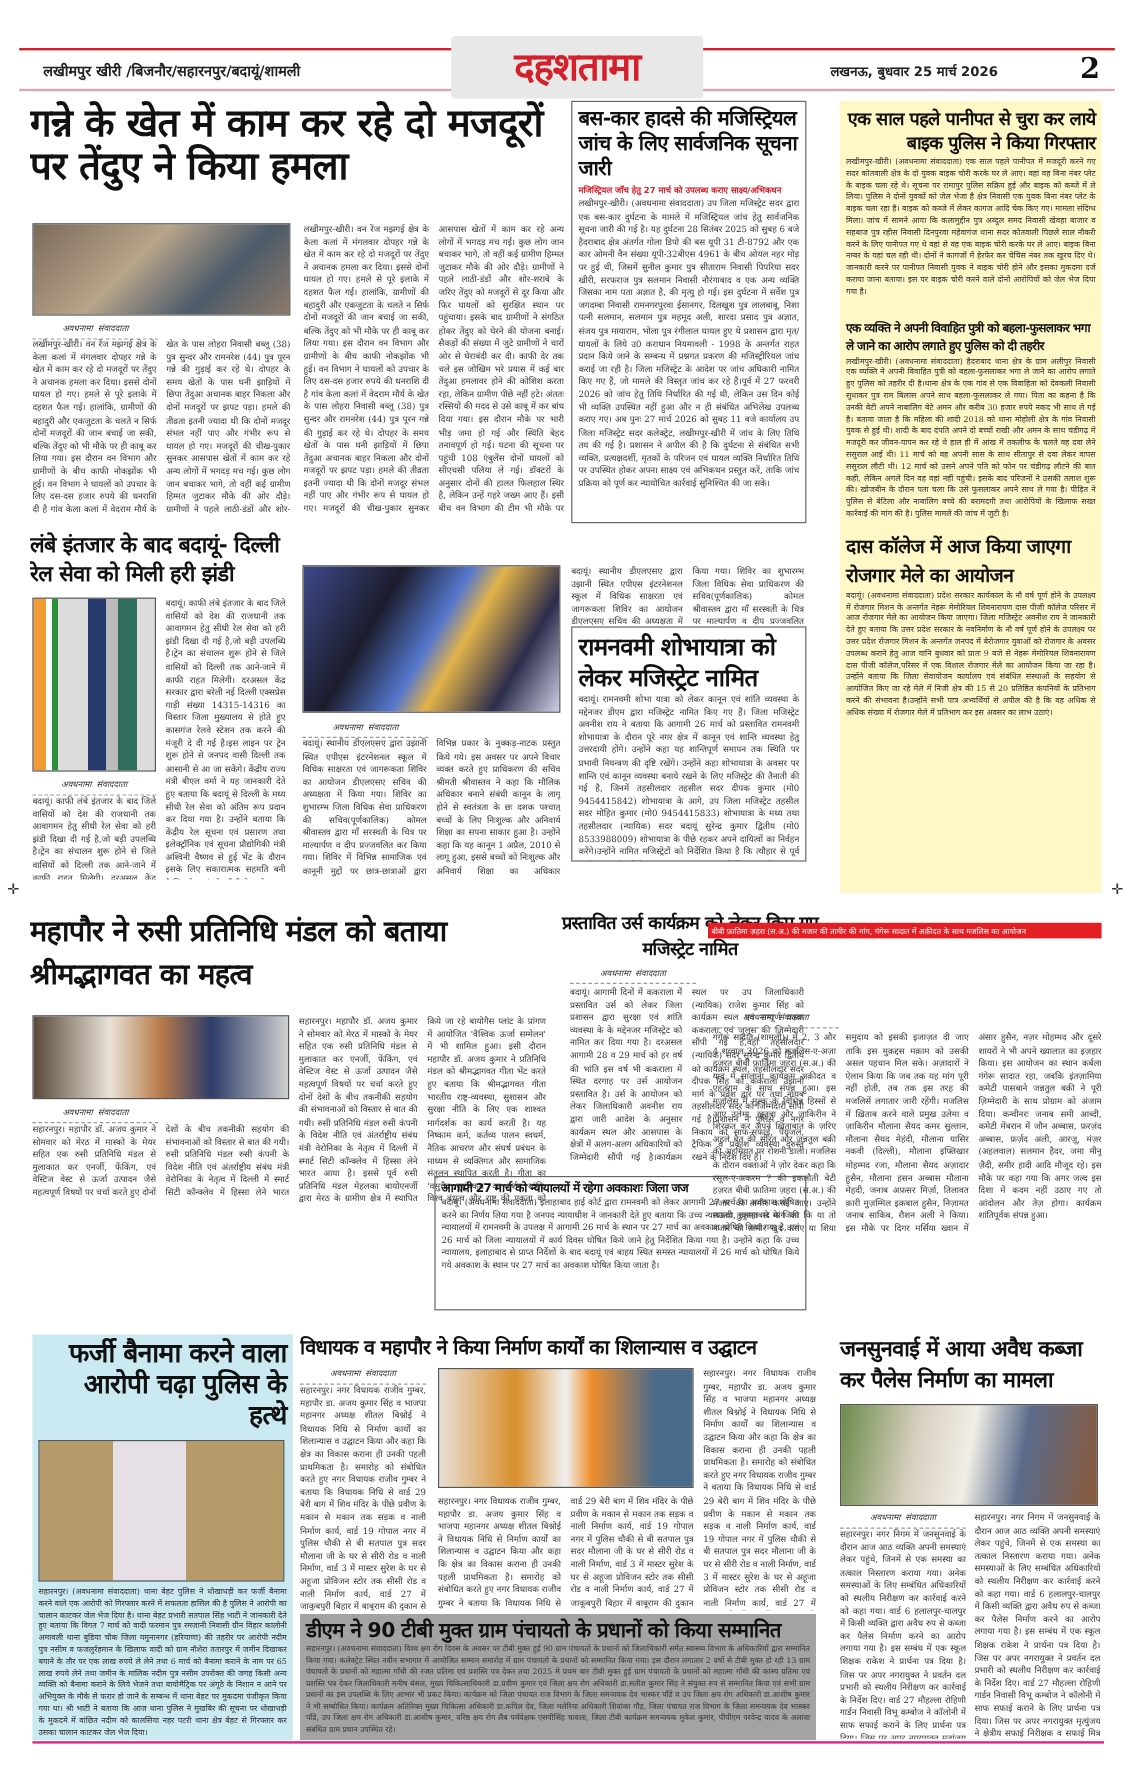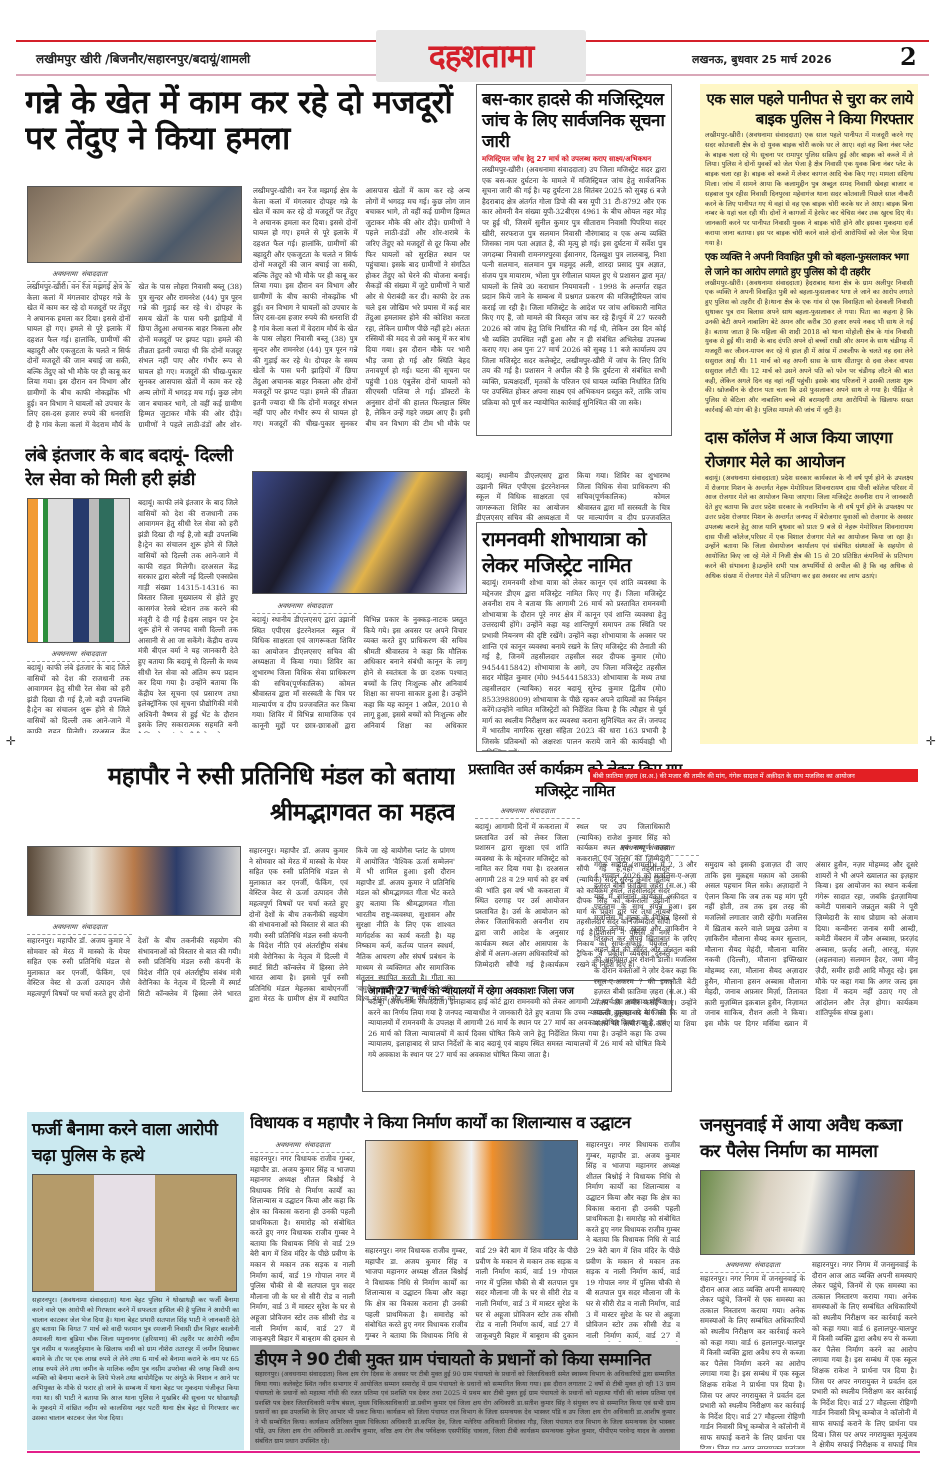--- a/index.html
+++ b/index.html
@@ -38,48 +38,48 @@
 
 <div class="abs" style="left:476px;top:84px;width:196px;height:352px;border:1px solid #666;padding:4px 5px;overflow:hidden">
   <div class="hl" style="font-size:17px;line-height:21px">बस-कार हादसे की मजिस्ट्रियल जांच के लिए सार्वजनिक सूचना जारी</div>
   <div style="font-size:7px;color:#d4202a;font-weight:bold;margin:2px 0">मजिस्ट्रियल जाँच हेतु 27 मार्च को उपलब्ध कराए साक्ष्य/अभिकथन</div>
   <div class="body">लखीमपुर-खीरी। (अवधनामा संवाददाता) उप जिला मजिस्ट्रेट सदर द्वारा एक बस-कार दुर्घटना के मामले में मजिस्ट्रियल जांच हेतु सार्वजनिक सूचना जारी की गई है। यह दुर्घटना 28 सितंबर 2025 को सुबह 6 बजे हैदराबाद क्षेत्र अंतर्गत गोला डिपो की बस यूपी 31 टी-8792 और एक कार ओमनी वैन संख्या यूपी-32बीएस 4961 के बीच ओयल नहर मोड़ पर हुई थी, जिसमें सुनील कुमार पुत्र सीताराम निवासी पिपरिया सदर खीरी, सरफराज पुत्र सलमान निवासी नौरंगाबाद व एक अन्य व्यक्ति जिसका नाम पता अज्ञात है, की मृत्यु हो गई। इस दुर्घटना में सर्वेश पुत्र जगदम्बा निवासी रामनगरपुरवा ईसानगर, दिलखुश पुत्र लालबाबू, निशा पत्नी सलमान, सलमान पुत्र महमूद अली, शारदा प्रसाद पुत्र अज्ञात, संजय पुत्र मायाराम, भोला पुत्र रंगीलाल घायल हुए थे प्रशासन द्वारा मृत/घायलों के लिये उ0 कराधान नियमावली - 1998 के अन्तर्गत राहत प्रदान किये जाने के सम्बन्ध में प्रश्नगत प्रकरण की मजिस्ट्रीरियल जांच कराई जा रही है। जिला मजिस्ट्रेट के आदेश पर जांच अधिकारी नामित किए गए हैं, जो मामले की विस्तृत जांच कर रहे हैं।पूर्व में 27 फरवरी 2026 को जांच हेतु तिथि निर्धारित की गई थी, लेकिन उस दिन कोई भी व्यक्ति उपस्थित नहीं हुआ और न ही संबंधित अभिलेख उपलब्ध कराए गए। अब पुनः 27 मार्च 2026 को सुबह 11 बजे कार्यालय उप जिला मजिस्ट्रेट सदर कलेक्ट्रेट, लखीमपुर-खीरी में जांच के लिए तिथि तय की गई है। प्रशासन ने अपील की है कि दुर्घटना से संबंधित सभी व्यक्ति, प्रत्यक्षदर्शी, मृतकों के परिजन एवं घायल व्यक्ति निर्धारित तिथि पर उपस्थित होकर अपना साक्ष्य एवं अभिकथन प्रस्तुत करें, ताकि जांच प्रक्रिया को पूर्ण कर न्यायोचित कार्रवाई सुनिश्चित की जा सके।</div>
 </div>
 
 <div class="abs" style="left:700px;top:84px;width:218px;height:660px;background:#fff7c6;padding:5px 5px;overflow:hidden">
   <div class="hl" style="font-size:15px;line-height:20px;text-align:right">एक साल पहले पानीपत से चुरा कर लाये बाइक पुलिस ने किया गिरफ्तार</div>
   <div class="body" style="font-size:6.6px;line-height:9.8px;margin-top:2px">लखीमपुर-खीरी। (अवधनामा संवाददाता) एक साल पहले पानीपत में मजदूरी करने गए सदर कोतवाली क्षेत्र के दो युवक बाइक चोरी करके घर ले आए। वहां वह बिना नंबर प्लेट के बाइक चला रहे थे। सूचना पर रामापुर पुलिस सक्रिय हुई और बाइक को कब्जे में ले लिया। पुलिस ने दोनों युवकों को जेल भेजा है क्षेत्र निवासी एक युवक बिना नंबर प्लेट के बाइक चला रहा है। बाइक को कब्जे में लेकर कागज आदि चेक किए गए। मामला संदिग्ध मिला। जांच में सामने आया कि कलामुद्दीन पुत्र अब्दुल समद निवासी खेवहा बाजार व सहबाज पुत्र रहीस निवासी दिनपुरवा महेवागंज थाना सदर कोतवाली पिछले साल नौकरी करने के लिए पानीपत गए थे वहां से वह एक बाइक चोरी करके घर ले आए। बाइक बिना नम्बर के यहां चल रही थी। दोनों ने कागजों में हेरफेर कर चेचिस नंबर तक खुरच दिए थे। जानकारी करने पर पानीपत निवासी युवक ने बाइक चोरी होने और इसका मुकदमा दर्ज कराया जाना बताया। इस पर बाइक चोरी करने वाले दोनों आरोपियों को जेल भेज दिया गया है।</div>
-  <div class="hl" style="font-size:10px;line-height:15px;margin-top:0">एक व्यक्ति ने अपनी विवाहित पुत्री को बहला-फुसलाकर भगा ले जाने का आरोप लगाते हुए पुलिस को दी तहरीर</div>
+  <div class="hl" style="font-size:10px;line-height:15px;margin-top:18px">एक व्यक्ति ने अपनी विवाहित पुत्री को बहला-फुसलाकर भगा ले जाने का आरोप लगाते हुए पुलिस को दी तहरीर</div>
   <div class="body" style="font-size:6.6px;line-height:9.8px">लखीमपुर-खीरी। (अवधनामा संवाददाता) हैदराबाद थाना क्षेत्र के ग्राम अलीपुर निवासी एक व्यक्ति ने अपनी विवाहित पुत्री को बहला-फुसलाकर भगा ले जाने का आरोप लगाते हुए पुलिस को तहरीर दी है।थाना क्षेत्र के एक गांव से एक विवाहिता को देवकली निवासी सुधाकर पुत्र राम बिलास अपने साथ बहला-फुसलाकर ले गया। पिता का कहना है कि उनकी बेटी अपने नाबालिग बेटे अमन और करीब 30 हजार रुपये नकद भी साथ ले गई है। बताया जाता है कि महिला की शादी 2018 को थाना मोहोली क्षेत्र के गांव निवासी युवक से हुई थी। शादी के बाद दंपति अपने दो बच्चों राखी और अमन के साथ चंडीगढ़ में मजदूरी कर जीवन-यापन कर रहे थे हाल ही में आंख में तकलीफ के चलते वह दवा लेने ससुराल आई थी। 11 मार्च को वह अपनी सास के साथ सीतापुर से दवा लेकर वापस ससुराल लौटी थी। 12 मार्च को उसने अपने पति को फोन पर चंडीगढ़ लौटने की बात कही, लेकिन अगले दिन वह वहां नहीं पहुंची। इसके बाद परिजनों ने उसकी तलाश शुरू की। खोजबीन के दौरान पता चला कि उसे फुसलाकर अपने साथ ले गया है। पीड़ित ने पुलिस से बेटिला और नाबालिग बच्चे की बरामदगी तथा आरोपियों के खिलाफ सख्त कार्रवाई की मांग की है। पुलिस मामले की जांच में जुटी है।</div>
   <div class="hl" style="font-size:16px;line-height:24px;margin-top:10px">दास कॉलेज में आज किया जाएगा रोजगार मेले का आयोजन</div>
   <div class="body" style="font-size:6.6px;line-height:9.8px">बदायूं। (अवधनामा संवाददाता) प्रदेश सरकार कार्यकाल के नौ वर्ष पूर्ण होने के उपलक्ष्य में रोजगार मिशन के अन्तर्गत नेहरू मेमोरियल शिवनारायण दास पीजी कॉलेज परिसर में आज रोजगार मेले का आयोजन किया जाएगा। जिला मजिस्ट्रेट अवनीश राय ने जानकारी देते हुए बताया कि उत्तर प्रदेश सरकार के नवनिर्माण के नौ वर्ष पूर्ण होने के उपलक्ष्य पर उत्तर प्रदेश रोजगार मिशन के अन्तर्गत जनपद में बेरोजगार युवाओं को रोजगार के अवसर उपलब्ध कराने हेतु आज यानि बुधवार को प्रातः 9 बजे से नेहरू मेमोरियल शिवनारायण दास पीजी कॉलेज,परिसर में एक विशाल रोजगार मेले का आयोजन किया जा रहा है। उन्होंने बताया कि जिला सेवायोजन कार्यालय एवं संबंधित संस्थाओं के सहयोग से आयोजित किए जा रहे मेले में निजी क्षेत्र की 15 से 20 प्रतिष्ठित कंपनियों के प्रतिभाग करने की संभावना है।उन्होंने सभी पात्र अभ्यर्थियों से अपील की है कि वह अधिक से अधिक संख्या में रोजगार मेले में प्रतिभाग कर इस अवसर का लाभ उठाएं।</div>
 </div>
 
 <div class="abs" style="left:25px;top:443px;width:213px;height:290px">
   <div class="hl" style="font-size:18px;line-height:24px;height:50px;overflow:hidden">लंबे इंतजार के बाद बदायूं- दिल्ली रेल सेवा को मिली हरी झंडी</div>
   <div class="abs photo" style="left:2px;top:55px;width:103px;height:145px;background:linear-gradient(90deg,#f29b34 0 10%,#fff 10% 15%,#2c8f3c 15% 20%,#ddd 20% 45%,#263a6d 45% 60%,#bbb 60% 70%,#2f6d5d 70% 85%,#ddd 85%)"></div>
   <div class="abs by" style="left:2px;top:206px;width:103px">अवधनामा संवाददाता</div>
   <div class="abs body ph" style="left:2px;top:220px;width:103px;height:70px">बदायूं। काफी लंबे इंतजार के बाद जिले वासियों को देश की राजधानी तक आवागमन हेतु सीधी रेल सेवा को हरी झंडी दिखा दी गई है,जो बड़ी उपलब्धि है।ट्रेन का संचालन शुरू होने से जिले वासियों को दिल्ली तक आने-जाने में काफी राहत मिलेगी। दरअसल केंद्र सरकार द्वारा बरेली नई दिल्ली एक्सप्रेस गाड़ी संख्या 14315-14316 का विस्तार जिला मुख्यालय से होते हुए कासगंज रेलवे स्टेशन तक करने की मंजूरी दे दी गई है।इस लाइन पर ट्रेन शुरू होने से जनपद वासी दिल्ली तक आसानी से आ जा सकेंगे। केंद्रीय राज्य मंत्री बीएल वर्मा ने यह जानकारी देते हुए बताया कि बदायूं से दिल्ली के मध्य सीधी रेल सेवा को अंतिम रूप प्रदान कर दिया गया है। उन्होंने बताया कि केंद्रीय रेल सूचना एवं प्रसारण तथा इलेक्ट्रॉनिक एवं सूचना प्रौद्योगिकी मंत्री अश्विनी वैष्णव से हुई भेंट के दौरान इसके लिए सकारात्मक सहमति बनी है,जिससे यहां से सीधी रेल सेवा का मार्ग प्रशस्त हो गया है। उन्होंने कहा कि गाड़ियों का संचालन अतिशीघ्र होने जा रहा है।उन्होंने कहा कि यह निर्णय बदायूं तथा आसपास के क्षेत्र के विकास की दृष्टि से अत्यंत महत्वपूर्ण है।</div>
   <div class="abs body ph" style="left:113px;top:55px;width:100px;height:235px"><span>बदायूं। काफी लंबे इंतजार के बाद जिले वासियों को देश की राजधानी तक आवागमन हेतु सीधी रेल सेवा को हरी झंडी दिखा दी गई है,जो बड़ी उपलब्धि है।ट्रेन का संचालन शुरू होने से जिले वासियों को दिल्ली तक आने-जाने में काफी राहत मिलेगी। दरअसल केंद्र सरकार द्वारा बरेली नई दिल्ली एक्सप्रेस गाड़ी संख्या 14315-14316 का विस्तार जिला मुख्यालय से होते हुए कासगंज रेलवे स्टेशन तक करने की मंजूरी दे दी गई है।इस लाइन पर ट्रेन शुरू होने से जनपद वासी दिल्ली तक आसानी से आ जा सकेंगे। केंद्रीय राज्य मंत्री बीएल वर्मा ने यह जानकारी देते हुए बताया कि बदायूं से दिल्ली के मध्य सीधी रेल सेवा को अंतिम रूप प्रदान कर दिया गया है। उन्होंने बताया कि केंद्रीय रेल सूचना एवं प्रसारण तथा इलेक्ट्रॉनिक एवं सूचना प्रौद्योगिकी मंत्री अश्विनी वैष्णव से हुई भेंट के दौरान इसके लिए सकारात्मक सहमति बनी है,जिससे यहां से सीधी रेल सेवा का मार्ग प्रशस्त हो गया है। उन्होंने कहा कि गाड़ियों का संचालन अतिशीघ्र होने जा रहा है।उन्होंने कहा कि यह निर्णय बदायूं तथा आसपास के क्षेत्र के विकास की दृष्टि से अत्यंत महत्वपूर्ण है।</span></div>
 </div>
 
 <div class="abs" style="left:246px;top:443px;width:424px;height:290px">
   <div class="abs photo" style="left:6px;top:28px;width:215px;height:123px;background:linear-gradient(120deg,#3d4a8a,#1c1c2c 30%,#5577cc 50%,#e2b34a 60%,#2c2c4c 80%,#cfcfe6)"></div>
   <div class="abs by" style="left:6px;top:158px;width:105px">अवधनामा संवाददाता</div>
   <div class="abs body cols2 ph" style="left:6px;top:172px;width:215px;height:118px">बदायूं। स्थानीय डीएलएसए द्वारा उझानी स्थित एपीएस इंटरनेशनल स्कूल में विधिक साक्षरता एवं जागरूकता शिविर का आयोजन डीएलएसए सचिव की अध्यक्षता में किया गया। शिविर का शुभारम्भ जिला विधिक सेवा प्राधिकरण की सचिव(पूर्णकालिक) कोमल श्रीवास्तव द्वारा माँ सरस्वती के चित्र पर माल्यार्पण व दीप प्रज्जवलित कर किया गया। शिविर में विभिन्न सामाजिक एवं कानूनी मुद्दों पर छात्र-छात्राओं द्वारा विभिन्न प्रकार के नुक्कड़-नाटक प्रस्तुत किये गये। इस अवसर पर अपने विचार व्यक्त करते हुए प्राधिकरण की सचिव श्रीमती श्रीवास्तव ने कहा कि मौलिक अधिकार बनाने संबंधी कानून के लागू होने से स्वतंत्रता के छः दशक पश्चात् बच्चों के लिए निःशुल्क और अनिवार्य शिक्षा का सपना साकार हुआ है। उन्होंने कहा कि यह कानून 1 अप्रैल, 2010 से लागू हुआ, इससे बच्चों को निःशुल्क और अनिवार्य शिक्षा का अधिकार अधिनियम-2009 नाम दिया गया है।इस अधिनियम के लागू होने से 6 से 14 वर्ष तक के प्रत्येक बच्चे को अपने नजदीकी विद्यालय में निःशुल्क तथा अनिवार्य प्राथमिक शिक्षा पाने का कानूनी अधिकार मिले हैं।</div>
   <div class="abs body cols2 ph" style="left:230px;top:28px;width:194px;height:55px"><span>बदायूं। स्थानीय डीएलएसए द्वारा उझानी स्थित एपीएस इंटरनेशनल स्कूल में विधिक साक्षरता एवं जागरूकता शिविर का आयोजन डीएलएसए सचिव की अध्यक्षता में किया गया। शिविर का शुभारम्भ जिला विधिक सेवा प्राधिकरण की सचिव(पूर्णकालिक) कोमल श्रीवास्तव द्वारा माँ सरस्वती के चित्र पर माल्यार्पण व दीप प्रज्जवलित कर किया गया। शिविर में विभिन्न सामाजिक एवं कानूनी मुद्दों पर छात्र-छात्राओं द्वारा विभिन्न प्रकार के नुक्कड़-नाटक प्रस्तुत किये गये। इस अवसर पर अपने विचार व्यक्त करते हुए प्राधिकरण की सचिव श्रीमती श्रीवास्तव ने कहा कि मौलिक अधिकार बनाने संबंधी कानून के लागू होने से स्वतंत्रता के छः दशक पश्चात् बच्चों के लिए निःशुल्क और अनिवार्य शिक्षा का सपना साकार हुआ है। उन्होंने कहा कि यह कानून 1 अप्रैल, 2010 से लागू हुआ, इससे बच्चों को निःशुल्क और अनिवार्य शिक्षा का अधिकार अधिनियम-2009 नाम दिया गया है।इस अधिनियम के लागू होने से 6 से 14 वर्ष तक के प्रत्येक बच्चे को अपने नजदीकी विद्यालय में निःशुल्क तथा अनिवार्य प्राथमिक शिक्षा पाने का कानूनी अधिकार मिले हैं।</span></div>
 </div>
 
-<div class="abs" style="left:476px;top:522px;width:196px;height:230px;border:1px solid #666;padding:3px 5px;overflow:hidden">
+<div class="abs" style="left:476px;top:522px;width:196px;height:196px;border:1px solid #666;padding:3px 5px;overflow:hidden">
   <div class="hl" style="font-size:20px;line-height:26px">रामनवमी शोभायात्रा को लेकर मजिस्ट्रेट नामित</div>
   <div class="body">बदायूं। रामनवमी शोभा यात्रा को लेकर कानून एवं शांति व्यवस्था के मद्देनजर डीएम द्वारा मजिस्ट्रेट नामित किए गए हैं। जिला मजिस्ट्रेट अवनीश राय ने बताया कि आगामी 26 मार्च को प्रस्तावित रामनवमी शोभायात्रा के दौरान पूरे नगर क्षेत्र में कानून एवं शान्ति व्यवस्था हेतु उत्तरदायी होंगे। उन्होंने कहा यह शान्तिपूर्ण समापन तक स्थिति पर प्रभावी नियन्त्रण की दृष्टि रखेंगे। उन्होंने कहा शोभायात्रा के अवसर पर शान्ति एवं कानून व्यवस्था बनाये रखने के लिए मजिस्ट्रेट की तैनाती की गई है, जिनमें तहसीलदार तहसील सदर दीपक कुमार (मो0 9454415842) शोभायात्रा के आगे, उप जिला मजिस्ट्रेट तहसील सदर मोहित कुमार (मो0 9454415833) शोभायात्रा के मध्य तथा तहसीलदार (न्यायिक) सदर बदायूं सुरेन्द्र कुमार द्वितीय (मो0 8533988009) शोभायात्रा के पीछे रहकर अपने दायित्वों का निर्वहन करेंगे।उन्होंने नामित मजिस्ट्रेटों को निर्देशित किया है कि त्यौहार से पूर्व मार्ग का स्थलीय निरीक्षण कर व्यवस्था कराना सुनिश्चित कर लें। जनपद में भारतीय नागरिक सुरक्षा संहिता 2023 की धारा 163 प्रभावी है जिसके प्रतिबन्धों को अक्षरशः पालन कराये जाने की कार्यवाही भी सुनिश्चित करें।</div>
 </div>
 
 <div class="abs" style="left:25px;top:758px;width:430px;height:250px">
-  <div class="hl" style="font-size:24px;line-height:36px;text-align:right;height:75px;overflow:hidden">महापौर ने रुसी प्रतिनिधि मंडल को बताया श्रीमद्भागवत का महत्व</div>
+  <div class="hl" style="font-size:24px;line-height:36px;text-align:left;height:75px;overflow:hidden">महापौर ने रुसी प्रतिनिधि मंडल को बताया श्रीमद्भागवत का महत्व</div>
   <div class="abs photo" style="left:2px;top:88px;width:214px;height:70px;background:linear-gradient(90deg,#5a4a3a,#e8e2d6 30%,#b87a4a 50%,#2d3d6a 70%,#cfcfcf)"></div>
   <div class="abs by" style="left:2px;top:164px;width:105px">अवधनामा संवाददाता</div>
   <div class="abs body cols2 ph" style="left:2px;top:178px;width:214px;height:72px">सहारनपुर। महापौर डॉ. अजय कुमार ने सोमवार को मेरठ में मास्को के मेयर सहित एक रुसी प्रतिनिधि मंडल से मुलाकात कर एनर्जी, फेंकिंग, एवं वेस्टिज वेस्ट से ऊर्जा उत्पादन जैसे महत्वपूर्ण विषयों पर चर्चा करते हुए दोनों देशों के बीच तकनीकी सहयोग की संभावनाओं को विस्तार से बात की गयी। रुसी प्रतिनिधि मंडल रुसी कंपनी के विदेश नीति एवं अंतर्राष्ट्रीय संबंध मंत्री वेरोनिका के नेतृत्व में दिल्ली में स्मार्ट सिटी कॉन्क्लेव में हिस्सा लेने भारत आया है। इससे पूर्व रुसी प्रतिनिधि मंडल मेहलका बायोएनर्जी द्वारा मेरठ के ग्रामीण क्षेत्र में स्थापित किये जा रहे बायोगैस प्लांट के प्रांगण में आयोजित 'वैश्विक ऊर्जा सम्मेलन' में भी शामिल हुआ। इसी दौरान महापौर डॉ. अजय कुमार ने प्रतिनिधि मंडल को श्रीमद्भागवत गीता भेंट करते हुए बताया कि श्रीमद्भागवत गीता भारतीय राष्ट्र-व्यवस्था, सुशासन और सुरक्षा नीति के लिए एक शाश्वत मार्गदर्शक का कार्य करती है। यह निष्काम कर्म, कर्तव्य पालन स्वधर्म, नैतिक आचरण और संघर्ष प्रबंधन के माध्यम से व्यक्तिगत और सामाजिक संतुलन स्थापित करती है। गीता का 'वसुधैव कुटुंबकम' का दर्शन शांति, विश्व बंधुत्व और राष्ट्र की एकता को सशक्त बनाता है। इसी के परिणाम स्वरूप उत्तर प्रदेश में भी मुख्यमंत्री योगी आदित्यनाथ के दिशा निर्देशन और नगर विकास विभाग की प्रेरणा से नगर निगमों द्वारा आत्मनिर्भरता तथा पर्यावरण संरक्षण की दिशा में तेजी से कार्य करते हुए अनेक परियोजनाएं संचालित की जा रही हैं।</div>
   <div class="abs body cols2 ph" style="left:224px;top:88px;width:206px;height:162px"><span>सहारनपुर। महापौर डॉ. अजय कुमार ने सोमवार को मेरठ में मास्को के मेयर सहित एक रुसी प्रतिनिधि मंडल से मुलाकात कर एनर्जी, फेंकिंग, एवं वेस्टिज वेस्ट से ऊर्जा उत्पादन जैसे महत्वपूर्ण विषयों पर चर्चा करते हुए दोनों देशों के बीच तकनीकी सहयोग की संभावनाओं को विस्तार से बात की गयी। रुसी प्रतिनिधि मंडल रुसी कंपनी के विदेश नीति एवं अंतर्राष्ट्रीय संबंध मंत्री वेरोनिका के नेतृत्व में दिल्ली में स्मार्ट सिटी कॉन्क्लेव में हिस्सा लेने भारत आया है। इससे पूर्व रुसी प्रतिनिधि मंडल मेहलका बायोएनर्जी द्वारा मेरठ के ग्रामीण क्षेत्र में स्थापित किये जा रहे बायोगैस प्लांट के प्रांगण में आयोजित 'वैश्विक ऊर्जा सम्मेलन' में भी शामिल हुआ। इसी दौरान महापौर डॉ. अजय कुमार ने प्रतिनिधि मंडल को श्रीमद्भागवत गीता भेंट करते हुए बताया कि श्रीमद्भागवत गीता भारतीय राष्ट्र-व्यवस्था, सुशासन और सुरक्षा नीति के लिए एक शाश्वत मार्गदर्शक का कार्य करती है। यह निष्काम कर्म, कर्तव्य पालन स्वधर्म, नैतिक आचरण और संघर्ष प्रबंधन के माध्यम से व्यक्तिगत और सामाजिक संतुलन स्थापित करती है। गीता का 'वसुधैव कुटुंबकम' का दर्शन शांति, विश्व बंधुत्व और राष्ट्र की एकता को सशक्त बनाता है। इसी के परिणाम स्वरूप उत्तर प्रदेश में भी मुख्यमंत्री योगी आदित्यनाथ के दिशा निर्देशन और नगर विकास विभाग की प्रेरणा से नगर निगमों द्वारा आत्मनिर्भरता तथा पर्यावरण संरक्षण की दिशा में तेजी से कार्य करते हुए अनेक परियोजनाएं संचालित की जा रही हैं।</span></div>
 </div>
 
 <div class="abs" style="left:465px;top:758px;width:220px;height:170px">
   <div class="hl" style="font-size:15px;line-height:22px;text-align:center">प्रस्तावित उर्स कार्यक्रम को लेकर,किए गए मजिस्ट्रेट नामित</div>
 </div>
 <div class="abs by" style="left:475px;top:806px;width:105px">अवधनामा संवाददाता</div>
@@ -90,21 +90,21 @@
   <div class="body">बदायूं। (अवधनामा संवाददाता) इलाहाबाद हाई कोर्ट द्वारा रामनवमी को लेकर आगामी 27 मार्च का अवकाश घोषित करने का निर्णय लिया गया है जनपद न्यायाधीश ने जानकारी देते हुए बताया कि उच्च न्यायालय, इलाहाबाद के जिला न्यायालयों में रामनवमी के उपलक्ष में आगामी 26 मार्च के स्थान पर 27 मार्च का अवकाश घोषित किया गया है, एवं 26 मार्च को जिला न्यायालयों में कार्य दिवस घोषित किये जाने हेतु निर्देशित किया गया है। उन्होंने कहा कि उच्च न्यायालय, इलाहाबाद से प्राप्त निर्देशों के बाद बदायूं एवं बाहय स्थित समस्त न्यायालयों में 26 मार्च को घोषित किये गये अवकाश के स्थान पर 27 मार्च का अवकाश घोषित किया जाता है।</div>
 </div>
 
 <div class="abs" style="left:590px;top:765px;width:328px;height:330px">
   <div style="background:#e31f24;color:#fff;font-size:6.4px;padding:2px 3px;white-space:nowrap;overflow:hidden;margin-top:4px">बीबी फ़ातिमा ज़हरा (स.अ.) की मजार की तामीर की मांग, गंगेरू सादात में अक़ीदत के साथ मजलिस का आयोजन</div>
   <div class="abs by" style="left:4px;top:78px;width:105px">अवधनामा संवाददाता</div>
   <div class="abs body cols3 ph" style="left:4px;top:95px;width:324px;height:230px">गंगेरू सादात (शामली)। में 2, 3 और 4 शव्वाल 2026 को मजलिस-ए-अज़ा हज़रत बीबी फ़ातिमा ज़हरा (स.अ.) की याद में सालाना कार्यक्रम अक़ीदत व एहतराम के साथ संपन्न हुआ। इस मजलिस में मुल्क के विभिन्न हिस्सों से आए उलेमा, ख़ुतबा और ज़ाकिरीन ने शिरकत कर अपने ख़िताबात के ज़रिए अहले बैत की सीरत और जन्नतुल बक़ी की अहमियत पर रोशनी डाली। मजलिस के दौरान वक्ताओं ने ज़ोर देकर कहा कि रसूल-ए-अकरम ? की इकलौती बेटी हज़रत बीबी फ़ातिमा ज़हरा (स.अ.) की मजार की तामीर कराई जाए। उन्होंने सऊदी हुकूमत से मांग की कि या तो मजार की तामीर खुद कराए या शिया समुदाय को इसकी इजाज़त दी जाए ताकि इस मुक़द्दस मक़ाम को उसकी असल पहचान मिल सके। अज़ादारों ने ऐलान किया कि जब तक यह मांग पूरी नहीं होती, तब तक इस तरह की मजलिसें लगातार जारी रहेंगी। मजलिस में ख़िताब करने वाले प्रमुख उलेमा व ज़ाकिरीन मौलाना सैयद कमर सुल्तान, मौलाना सैयद मेहंदी, मौलाना यासिर नकवी (दिल्ली), मौलाना इफ्तिखार मोहम्मद रजा, मौलाना सैयद अज़ादार हुसैन, मौलाना हसन अब्बास मौलाना मेहदी, जनाब अफ़सर मिर्ज़ा, तिलावत क़ारी मुज़म्मिल इक़बाल हुसैन, निज़ामत जनाब साकिब, रौशन अली ने किया। इस मौके पर दिगर मर्सिया ख्वान में अंसार हुसैन, नज़र मोहम्मद और दूसरे शायरों ने भी अपने ख्यालात का इज़हार किया। इस आयोजन का स्थान कर्बला गंगेरू सादात रहा, जबकि इंतज़ामिया कमेटी पासबाने जन्नतुल बक़ी ने पूरी ज़िम्मेदारी के साथ प्रोग्राम को अंजाम दिया। कन्वीनरः जनाब समी आब्दी, कमेटी मेंबरान में जौन अब्बास, फ़रज़ंद अब्बास, फ़र्ज़द अली, आरज़ू, मंज़र (अहलवाल) सलमान हैदर, जमा मीनू ज़ैदी, समीर हादी आदि मौजूद रहे। इस मौके पर कहा गया कि अगर जल्द इस दिशा में कदम नहीं उठाए गए तो आंदोलन और तेज़ होगा। कार्यक्रम शांतिपूर्वक संपन्न हुआ।</div>
 </div>
 
 <div class="abs" style="left:27px;top:1112px;width:217px;height:338px;background:#cbe9f0;padding:4px 5px;overflow:hidden">
-  <div class="hl" style="font-size:17px;line-height:26px;text-align:left">फर्जी बैनामा करने वाला आरोपी चढ़ा पुलिस के हत्थे</div>
+  <div class="hl" style="font-size:22px;line-height:26px;text-align:right">फर्जी बैनामा करने वाला आरोपी चढ़ा पुलिस के हत्थे</div>
   <div class="photo" style="width:205px;height:118px;margin:6px 0 4px;background:linear-gradient(90deg,#b59b6a 0 30%,#e6dfe6 30% 60%,#b59b6a 60%)"></div>
   <div class="body" style="font-size:6.6px;line-height:9.8px">सहारनपुर। (अवधनामा संवाददाता) थाना बेहट पुलिस ने धोखाधड़ी कर फर्जी बैनामा करने वाले एक आरोपी को गिरफ्तार करने में सफलता हासिल की है पुलिस ने आरोपी का चालान काटकर जेल भेज दिया है। थाना बेहट प्रभारी सतपाल सिंह भाटी ने जानकारी देते हुए बताया कि विगत 7 मार्च को वादी फरमान पुत्र रमजानी निवासी ग्रीन विहार कालोनी अमावली थाना बुडिया चौक जिला यमुनानगर (हरियाणा) की तहरीर पर आरोपी नदीम पुत्र नसीम व फजलुर्रहमान के खिलाफ वादी को ग्राम नौशेरा ततारपुर में जमीन दिखाकर बयाने के तौर पर एक लाख रुपये ले लेने तथा 6 मार्च को बैनामा कराने के नाम पर 65 लाख रुपये लेने तथा जमीन के मालिक नदीम पुत्र नसीम उपरोक्त की जगह किसी अन्य व्यक्ति को बैनामा कराने के लिये भेजने तथा बायोमैट्रिक पर अंगूठे के निशान न आने पर अभियुक्त के मौके से फरार हो जाने के सम्बन्ध में थाना बेहट पर मुकदमा पंजीकृत किया गया था। श्री भाटी ने बताया कि आज थाना पुलिस ने मुखबिर की सूचना पर धोखाधड़ी के मुकदमे में वांछित नदीम को कालसिया नहर पटरी थाना क्षेत्र बेहट से गिरफ्तार कर उसका चालान काटकर जेल भेज दिया।</div>
 </div>
 
 <div class="abs" style="left:250px;top:1112px;width:430px;height:230px">
   <div class="hl" style="font-size:16.5px;line-height:22px;white-space:nowrap;overflow:hidden">विधायक व महापौर ने किया निर्माण कार्यों का शिलान्यास व उद्घाटन</div>
   <div class="abs by" style="left:0;top:28px;width:105px">अवधनामा संवाददाता</div>
   <div class="abs body ph" style="left:0;top:42px;width:105px;height:188px">सहारनपुर। नगर विधायक राजीव गुम्बर, महापौर डा. अजय कुमार सिंह व भाजपा महानगर अध्यक्ष शीतल बिश्नोई ने विधायक निधि से निर्माण कार्यों का शिलान्यास व उद्घाटन किया और कहा कि क्षेत्र का विकास कराना ही उनकी पहली प्राथमिकता है। समारोह को संबोधित करते हुए नगर विधायक राजीव गुम्बर ने बताया कि विधायक निधि से वार्ड 29 बेरी बाग में शिव मंदिर के पीछे प्रवीण के मकान से मकान तक सड़क व नाली निर्माण कार्य, वार्ड 19 गोपाल नगर में पुलिस चौकी से बी सतपाल पुत्र सदर मौलाना जी के घर से सीरी रोड व नाली निर्माण, वार्ड 3 में मास्टर सुरेश के घर से अहूजा प्रोविजन स्टोर तक सीसी रोड व नाली निर्माण कार्य, वार्ड 27 में जाकूबपुरी बिहार में बाबूराम की दुकान से संजय बंसल के मकान तक सीसी रोड व नाली निर्माण कार्यों का शिलान्यास व उद्घाटन किया गया। नगर विधायक राजीव गुम्बर ने कहा कि महानगर की बढ़ती जनसंख्या और आवश्यकताओं को ध्यान में रखते हुए विधायक विकास निधि और अन्य माध्यमों से शहर भर में सड़कों व गलियों का निर्माण तेजी से कराया जा रहा है। महापौर डॉ अजय कुमार सिंह ने कहा कि इन परियोजनाओं का उद्देश्य प्रमुख कॉलोनियों, मंदिरों और गलियों में बुनियादी ढांचे में सुधार करना और स्थानीय निवासियों को बेहतर आवागमन की सुविधा प्रदान करना है।</div>
   <div class="abs photo" style="left:115px;top:28px;width:213px;height:100px;background:linear-gradient(90deg,#e8e0d6,#d98f2c 30%,#f1f1f1 50%,#ee8f2c 60%,#4b6b8b 85%)"></div>
   <div class="abs body cols2 ph" style="left:115px;top:134px;width:213px;height:96px"><span>सहारनपुर। नगर विधायक राजीव गुम्बर, महापौर डा. अजय कुमार सिंह व भाजपा महानगर अध्यक्ष शीतल बिश्नोई ने विधायक निधि से निर्माण कार्यों का शिलान्यास व उद्घाटन किया और कहा कि क्षेत्र का विकास कराना ही उनकी पहली प्राथमिकता है। समारोह को संबोधित करते हुए नगर विधायक राजीव गुम्बर ने बताया कि विधायक निधि से वार्ड 29 बेरी बाग में शिव मंदिर के पीछे प्रवीण के मकान से मकान तक सड़क व नाली निर्माण कार्य, वार्ड 19 गोपाल नगर में पुलिस चौकी से बी सतपाल पुत्र सदर मौलाना जी के घर से सीरी रोड व नाली निर्माण, वार्ड 3 में मास्टर सुरेश के घर से अहूजा प्रोविजन स्टोर तक सीसी रोड व नाली निर्माण कार्य, वार्ड 27 में जाकूबपुरी बिहार में बाबूराम की दुकान से संजय बंसल के मकान तक सीसी रोड व नाली निर्माण कार्यों का शिलान्यास व उद्घाटन किया गया। नगर विधायक राजीव गुम्बर ने कहा कि महानगर की बढ़ती जनसंख्या और आवश्यकताओं को ध्यान में रखते हुए विधायक विकास निधि और अन्य माध्यमों से शहर भर में सड़कों व गलियों का निर्माण तेजी से कराया जा रहा है। महापौर डॉ अजय कुमार सिंह ने कहा कि इन परियोजनाओं का उद्देश्य प्रमुख कॉलोनियों, मंदिरों और गलियों में बुनियादी ढांचे में सुधार करना और स्थानीय निवासियों को बेहतर आवागमन की सुविधा प्रदान करना है।</span></div>

